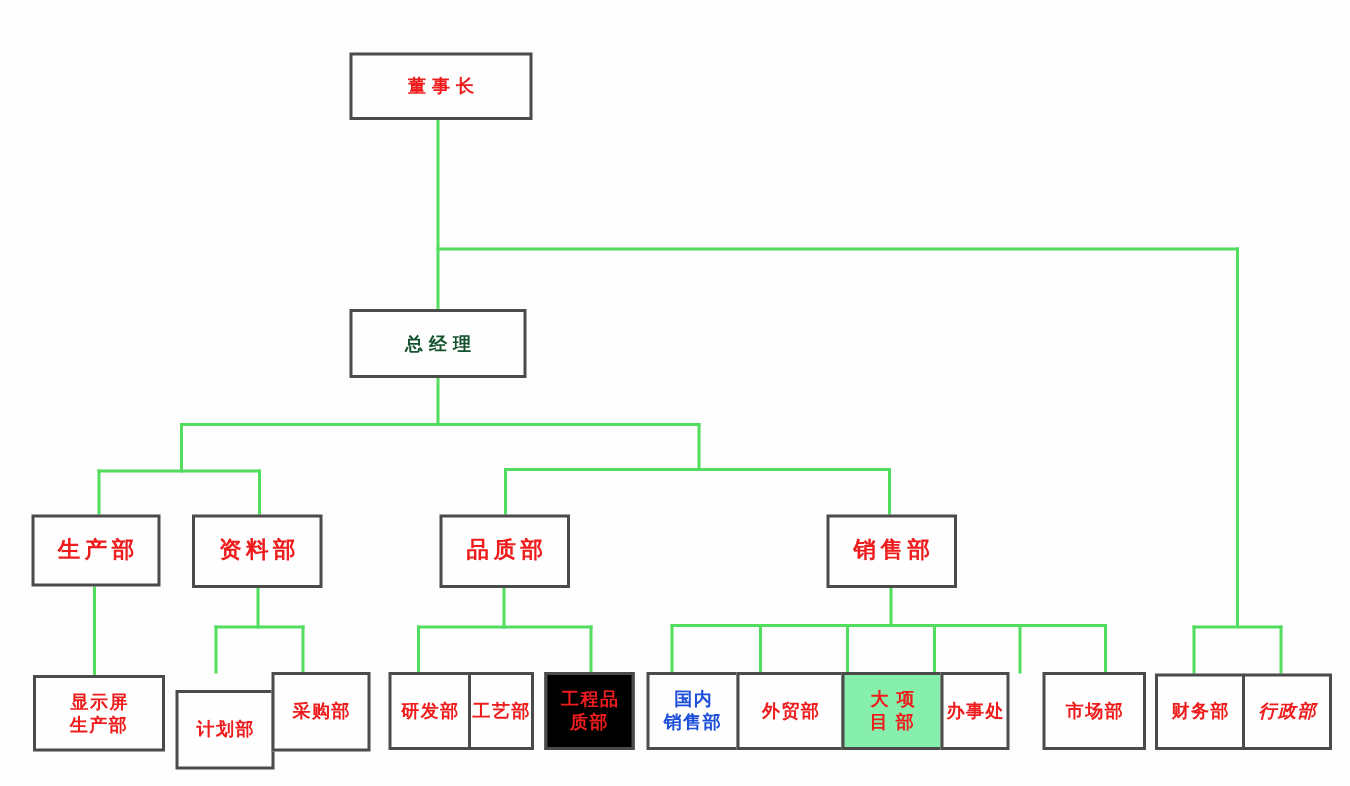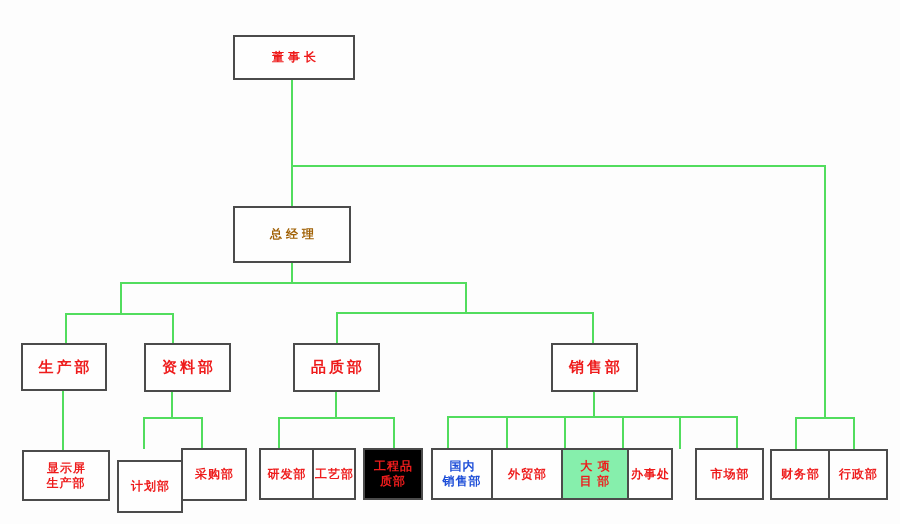--- a/index.html
+++ b/index.html
@@ -71,36 +71,36 @@
       <div class="edge" style="left: 447px; top: 416px; width: 291px; height: 2px; background: rgb(82, 221, 94);"></div>
       <div class="edge" style="left: 447px; top: 416px; width: 2px; height: 33px; background: rgb(82, 221, 94);"></div>
       <div class="edge" style="left: 506px; top: 416px; width: 2px; height: 33px; background: rgb(82, 221, 94);"></div>
       <div class="edge" style="left: 564px; top: 416px; width: 2px; height: 33px; background: rgb(82, 221, 94);"></div>
       <div class="edge" style="left: 622px; top: 416px; width: 2px; height: 33px; background: rgb(82, 221, 94);"></div>
       <div class="edge" style="left: 679px; top: 416px; width: 2px; height: 33px; background: rgb(82, 221, 94);"></div>
       <div class="edge" style="left: 736px; top: 416px; width: 2px; height: 33px; background: rgb(82, 221, 94);"></div>
     </div>
   <div id="nodes">
       <div class="node lg" style="left: 233px; top: 35px; width: 122px; height: 45px; border-color: rgb(75, 75, 75); background: rgb(254, 254, 254); color: rgb(238, 28, 28);">董事长</div>
-      <div class="node lg" style="left: 233px; top: 206px; width: 118px; height: 57px; border-color: rgb(75, 75, 75); background: rgb(254, 254, 254); color: #a16207;">总经理</div>
+      <div class="node lg" style="left: 233px; top: 206px; width: 118px; height: 46px; border-color: rgb(75, 75, 75); background: rgb(254, 254, 254); color: #14532d;">总经理</div>
       <div class="node md" style="left: 21px; top: 343px; width: 86px; height: 48px; border-color: rgb(75, 75, 75); background: rgb(254, 254, 254); color: rgb(238, 28, 28);">生产部</div>
-      <div class="node md" style="left: 144px; top: 343px; width: 87px; height: 49px; border-color: rgb(75, 75, 75); background: rgb(254, 254, 254); color: rgb(238, 28, 28);">资料部</div>
+      <div class="node md" style="left: 128px; top: 343px; width: 87px; height: 49px; border-color: rgb(75, 75, 75); background: rgb(254, 254, 254); color: rgb(238, 28, 28);">资料部</div>
       <div class="node md" style="left: 293px; top: 343px; width: 87px; height: 49px; border-color: rgb(75, 75, 75); background: rgb(254, 254, 254); color: rgb(238, 28, 28);">品质部</div>
       <div class="node md" style="left: 551px; top: 343px; width: 87px; height: 49px; border-color: rgb(75, 75, 75); background: rgb(254, 254, 254); color: rgb(238, 28, 28);">销售部</div>
       <div class="node sm" style="left: 22px; top: 450px; width: 88px; height: 51px; border-color: rgb(75, 75, 75); background: rgb(254, 254, 254); color: rgb(238, 28, 28);">显示屏
 生产部</div>
       <div class="node sm" style="left: 117px; top: 448px; width: 66px; height: 53px; border-color: rgb(75, 75, 75); background: rgb(254, 254, 254); color: rgb(238, 28, 28); margin-top: 12px;">计划部</div>
       <div class="node sm" style="left: 181px; top: 448px; width: 66px; height: 53px; border-color: rgb(75, 75, 75); background: rgb(254, 254, 254); color: rgb(238, 28, 28);">采购部</div>
       <div class="node sm" style="left: 259px; top: 448px; width: 55px; height: 52px; border-color: rgb(75, 75, 75); background: rgb(254, 254, 254); color: rgb(238, 28, 28);">研发部</div>
       <div class="node sm" style="left: 312px; top: 448px; width: 44px; height: 52px; border-color: rgb(75, 75, 75); background: rgb(254, 254, 254); color: rgb(238, 28, 28);">工艺部</div>
       <div class="node sm" style="left: 363px; top: 448px; width: 60px; height: 52px; border-color: rgb(75, 75, 75); background: #000000; color: rgb(238, 28, 28);">工程品
 质部</div>
       <div class="node sm" style="left: 431px; top: 448px; width: 62px; height: 52px; border-color: rgb(75, 75, 75); background: rgb(254, 254, 254); color: #1d4ed8;">国内
 销售部</div>
       <div class="node sm" style="left: 491px; top: 448px; width: 72px; height: 52px; border-color: rgb(75, 75, 75); background: rgb(254, 254, 254); color: rgb(238, 28, 28);">外贸部</div>
       <div class="node sm" style="left: 561px; top: 448px; width: 68px; height: 52px; border-color: rgb(75, 75, 75); background: #86efac; color: rgb(238, 28, 28);">大 项
 目 部</div>
       <div class="node sm" style="left: 627px; top: 448px; width: 46px; height: 52px; border-color: rgb(75, 75, 75); background: rgb(254, 254, 254); color: rgb(238, 28, 28);">办事处</div>
       <div class="node sm" style="left: 695px; top: 448px; width: 69px; height: 52px; border-color: rgb(75, 75, 75); background: rgb(254, 254, 254); color: rgb(238, 28, 28);">市场部</div>
       <div class="node sm" style="left: 770px; top: 449px; width: 60px; height: 51px; border-color: rgb(75, 75, 75); background: rgb(254, 254, 254); color: rgb(238, 28, 28);">财务部</div>
-      <div class="node sm" style="left: 828px; top: 449px; width: 60px; height: 51px; border-color: rgb(75, 75, 75); background: rgb(254, 254, 254); color: rgb(238, 28, 28);">行政部</div>
+      <div class="node sm" style="left: 828px; top: 449px; width: 60px; height: 51px; border-color: rgb(75, 75, 75); background: rgb(254, 254, 254); color: rgb(238, 28, 28); font-style: italic;">行政部</div>
     </div>
 </div>
 
 </body></html>

